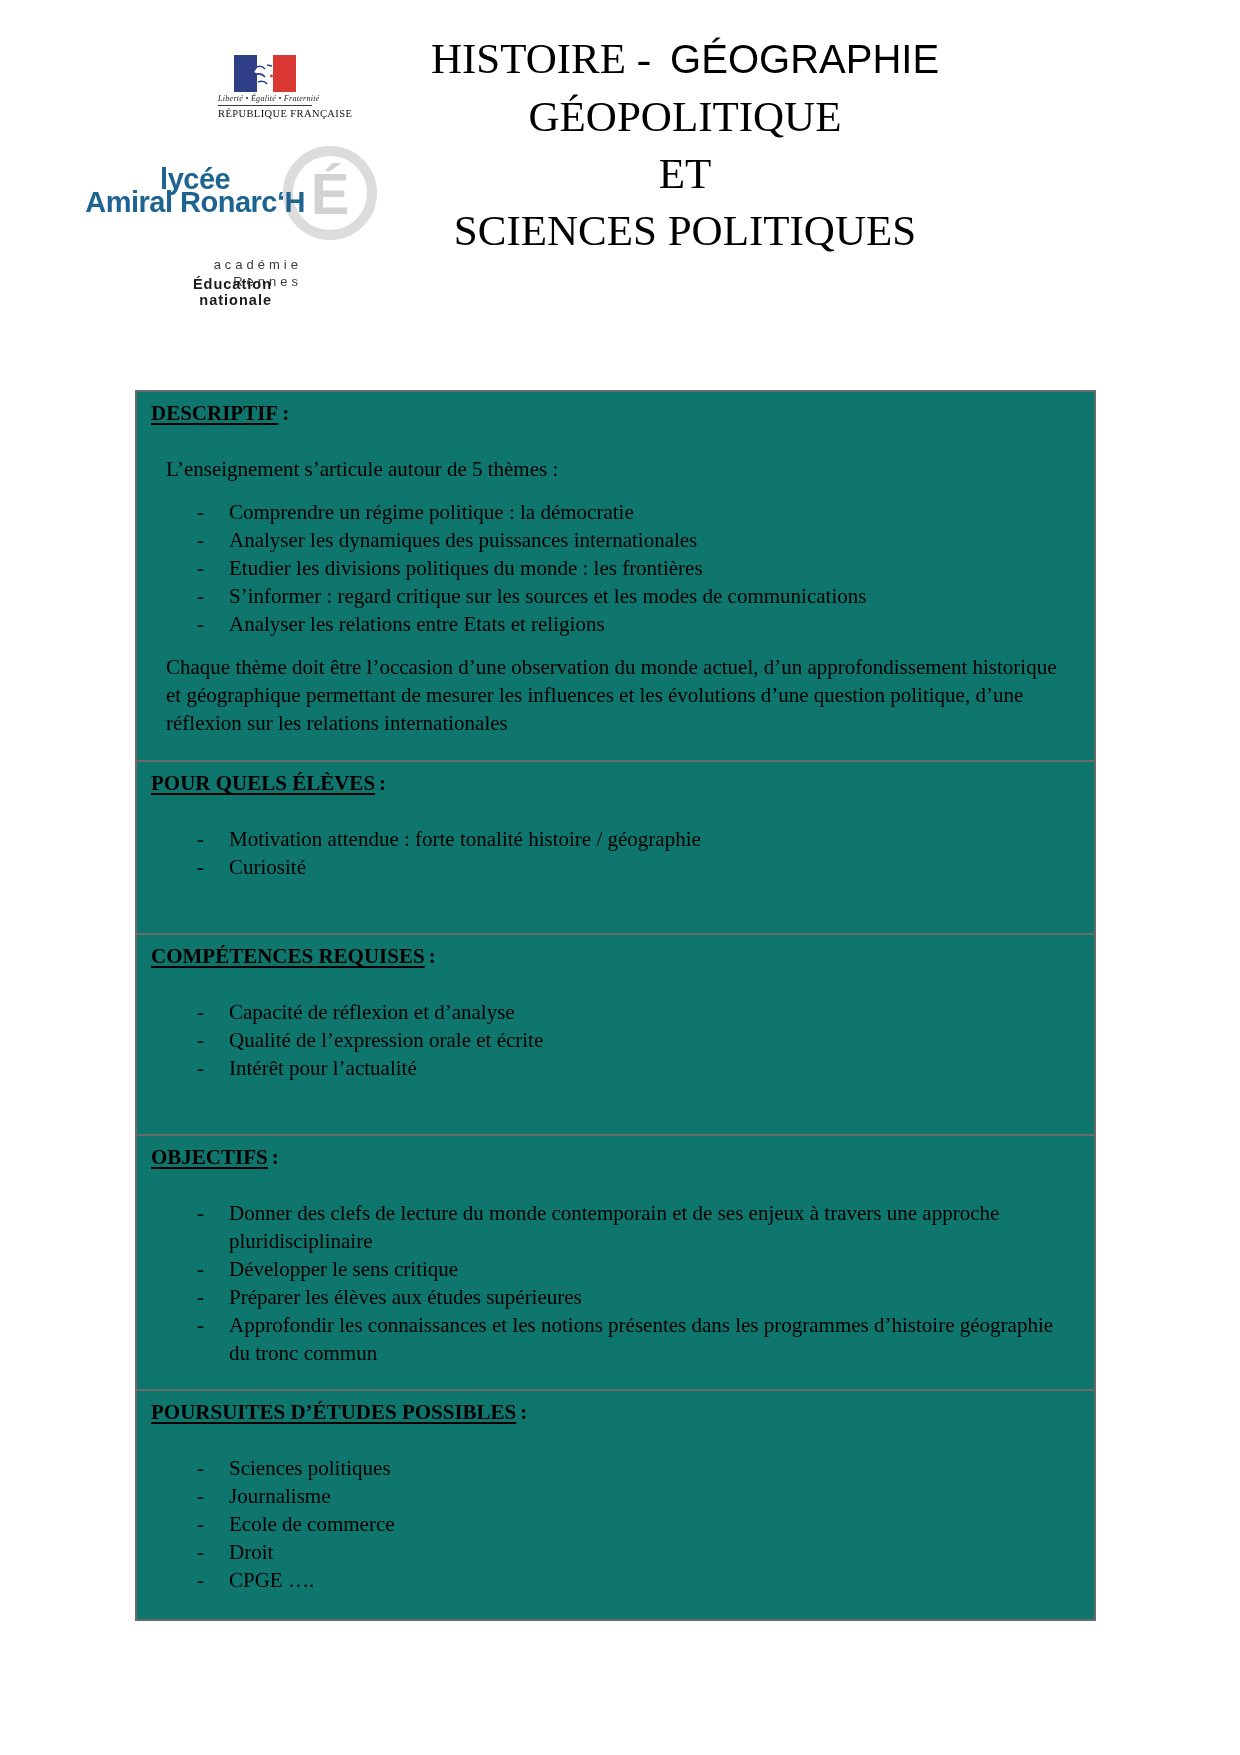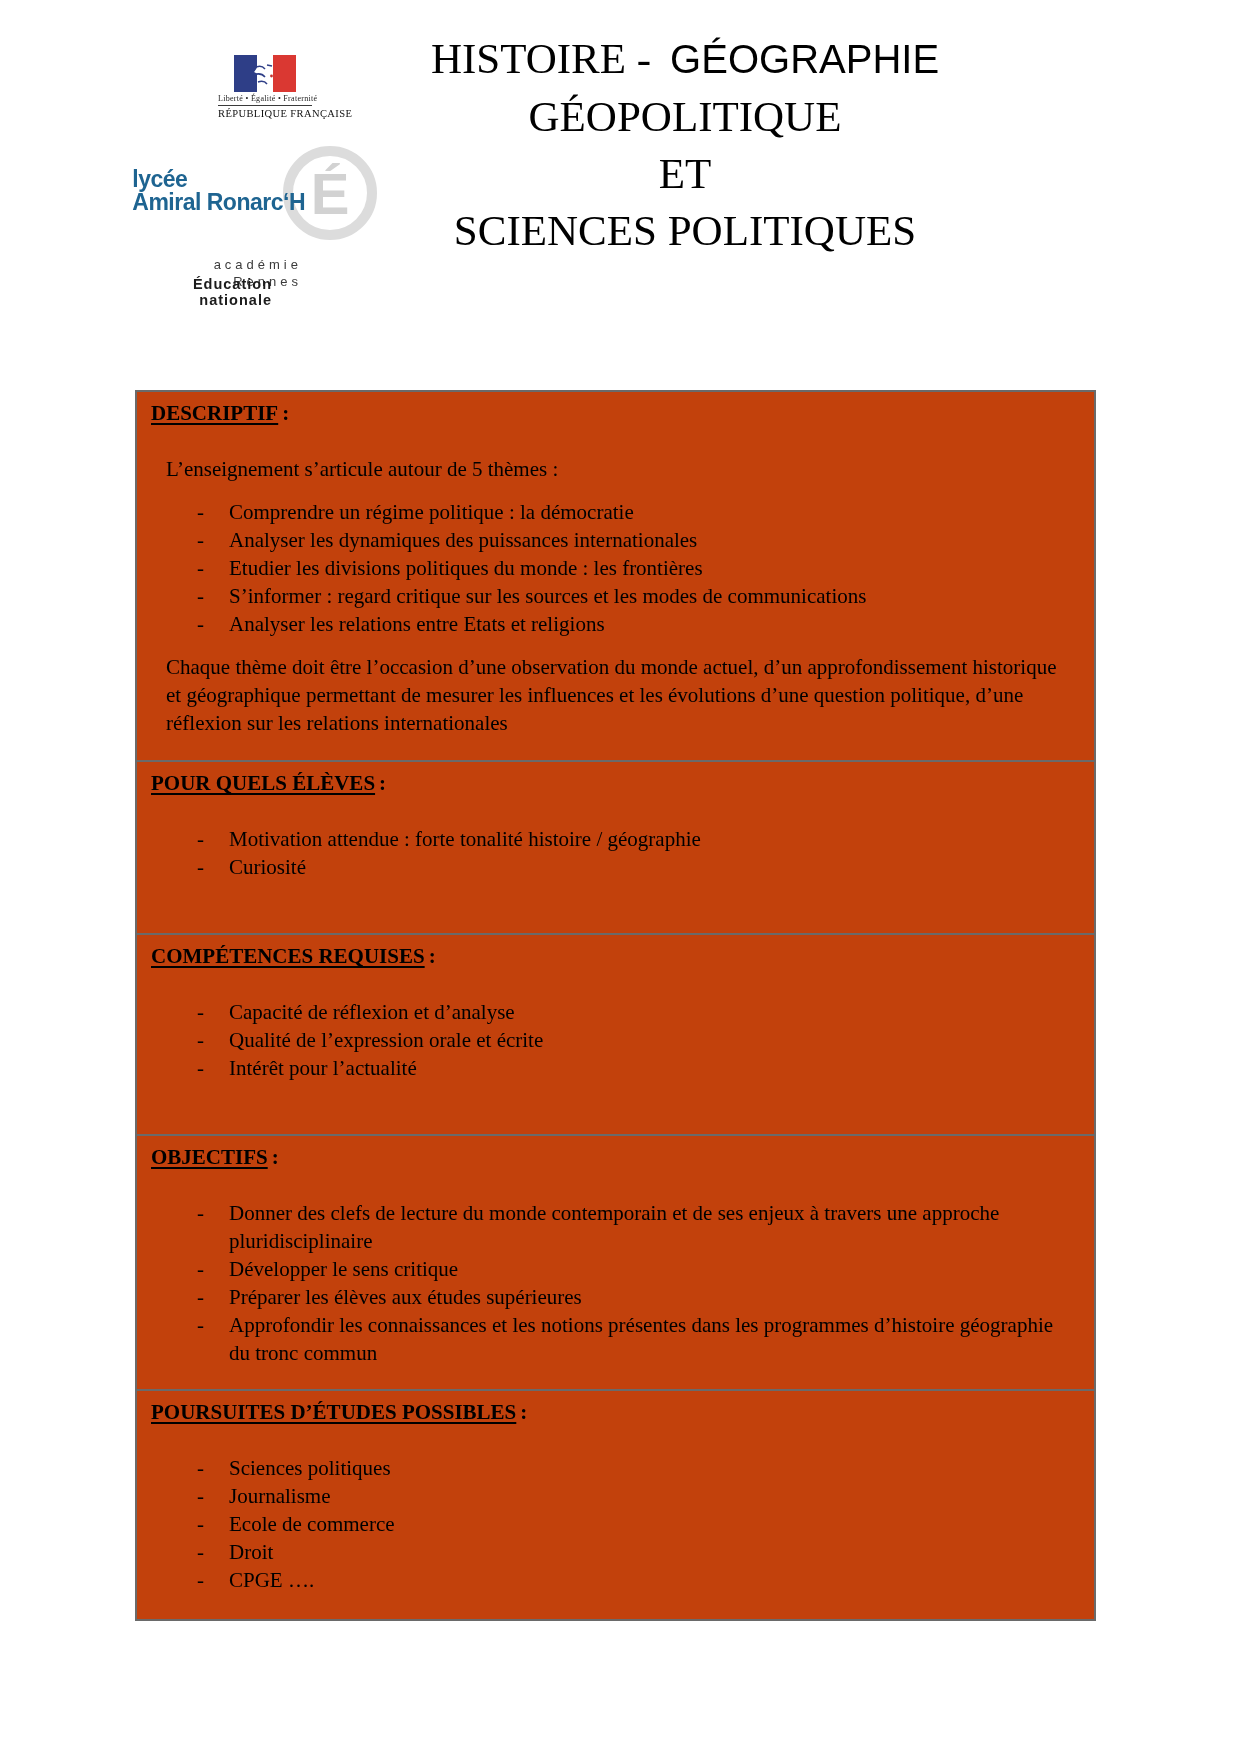--- a/index.html
+++ b/index.html
@@ -4,36 +4,36 @@
 <style>
   html,body { margin:0; padding:0; background:#fff; }
   .page {
     position:relative; width:1240px; height:1755px; background:#ffffff;
     font-family:"Liberation Serif", serif; color:#000; overflow:hidden;
   }
 
   
   .gov-logo { position:absolute; left:218px; top:55px; width:94px; text-align:center; }
   .gov-flag { display:block; margin:0 auto 2px; }
-  .gov-motto { font-size:8px; color:#222; white-space:nowrap; letter-spacing:.3px; }
+  .gov-motto { font-size:8px; font-style:italic; color:#222; white-space:nowrap; letter-spacing:.3px; }
   .gov-republic { margin-top:2px; padding-top:2px; border-top:1px solid #3a3a3a;
     font-size:10.5px; letter-spacing:.4px; white-space:nowrap; color:#111; }
 
   
   .emblem {
     position:absolute; left:283px; top:146px; width:74px; height:74px;
     border:10px solid #dcdcdc; border-radius:50%;
     display:flex; align-items:center; justify-content:center;
     font-family:"Liberation Sans", sans-serif; font-weight:bold;
     font-size:58px; color:#d2d2d2; z-index:1;
   }
   .school-name {
-    position:absolute; right:935px; top:168px; z-index:2; text-align:left;
+    position:absolute; right:935px; top:168px; z-index:2; text-align:center;
     font-family:"Liberation Sans", sans-serif; font-weight:bold;
-    color:#1e6491; line-height:23px; font-size:23px; letter-spacing:-.5px; white-space:nowrap;
+    color:#1e6491; line-height:23px; font-size:29px; letter-spacing:-.5px; white-space:nowrap;
   }
   .academy {
     position:absolute; right:938px; top:256px; z-index:2; text-align:right;
     font-family:"Liberation Sans", sans-serif; font-size:13px; color:#3b3b3b;
     letter-spacing:4px; line-height:17px; white-space:nowrap;
   }
   .ministry {
     position:absolute; right:968px; top:276px; z-index:2; text-align:right;
     font-family:Liberation Sans, sans-serif; font-weight:bold; font-size:14.5px;
     color:#1c1c1c; letter-spacing:1px; line-height:16px; white-space:nowrap;
@@ -42,21 +42,21 @@
   
   .title {
     position:absolute; left:320px; top:30px; width:730px; text-align:center;
     font-size:43px; line-height:57px; color:#000;
   }
   .title .sans { font-family:"Liberation Sans", sans-serif; font-size:40px; margin-left:19px; }
 
   
   .doc-table {
     position:absolute; left:135px; top:390px; width:961px;
-    border:2px solid #6a6a6a; box-sizing:border-box; background:#c2410c;
+    border:2px solid #6a6a6a; box-sizing:border-box; background:#0f766e;
   }
   .section {
     box-sizing:border-box; padding:7px 14px 0;
     border-bottom:2px solid #6a6a6a;
     font-size:21px; line-height:28px;
   }
   .section:last-child { border-bottom:none; }
   .s1 { min-height:370px; }
   .s2 { min-height:173px; }
   .s3 { min-height:201px; }

